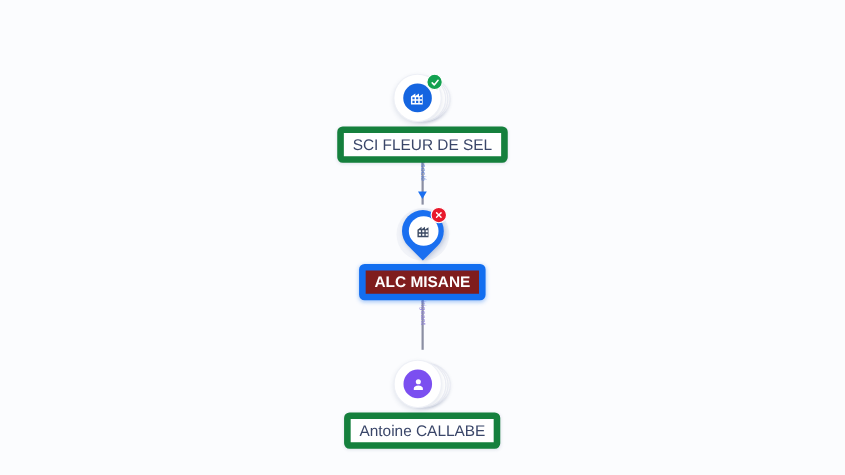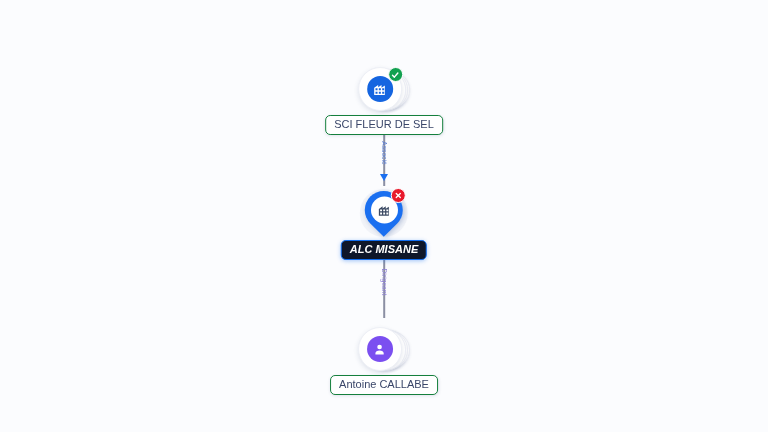--- a/index.html
+++ b/index.html
@@ -195,34 +195,33 @@
     right: 6px;
     z-index: 6;
   }
 
   
   .node-label {
     margin-top: 1px;
     padding: 3px 8px 4px;
     border-radius: 5px;
     background: #ffffff;
-    border: 1px solid #15803d;
+    border: 6px solid #15803d;
     box-shadow: 0 1px 3px rgba(40,60,110,0.12);
-    font-size: 11px;
+    font-size: 14px;
     line-height: 1;
     color: #3a4669;
     white-space: nowrap;
   }
   .node-label.selected {
-    background: #0f172a;
+    background: #7f1d1d;
     border-color: #126ef0;
     color: #ffffff;
     font-weight: bold;
     box-shadow: 0 1px 4px rgba(18,110,240,0.38);
-    font-style: italic;
   }
 
   
   #node-sci-fleur-de-sel { top: 64px; }
   #node-alc-misane       { top: 187px; }
   #node-antoine-callabe  { top: 324px; }
 </style>
 </head>
 <body>
 

